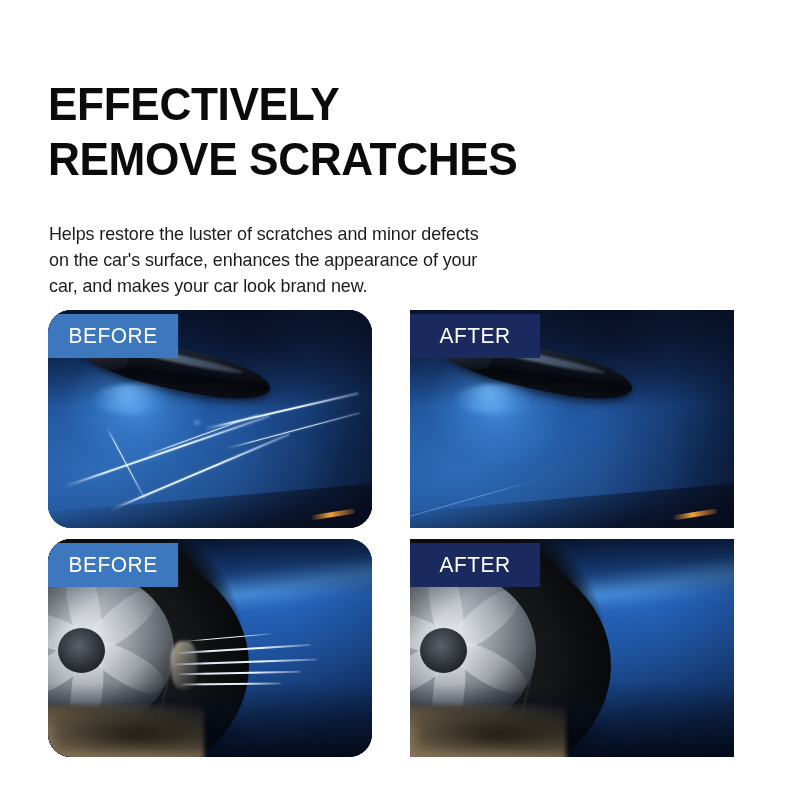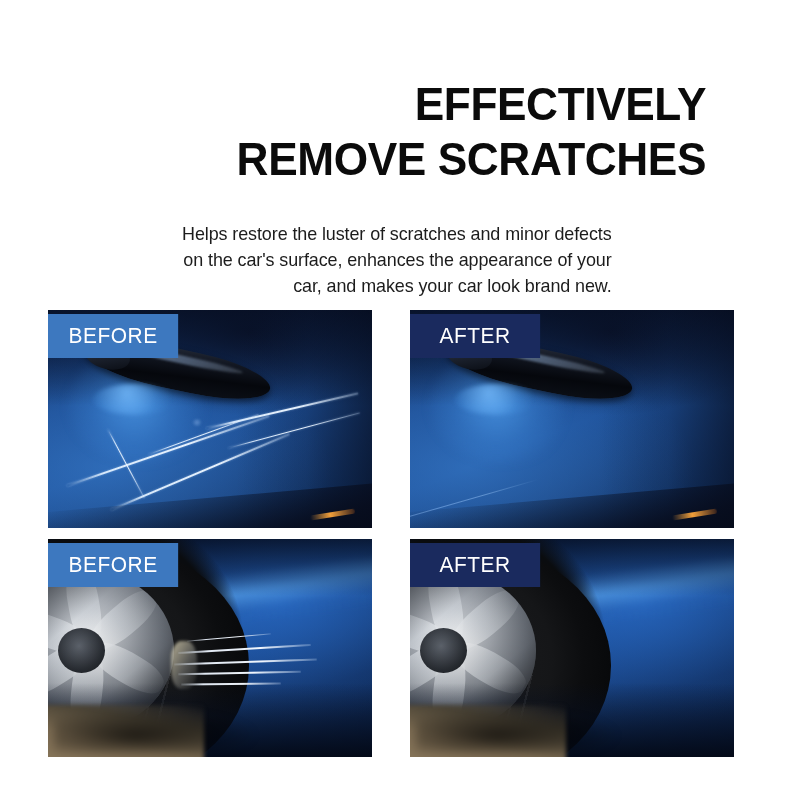--- a/index.html
+++ b/index.html
@@ -13,21 +13,20 @@
     position: relative;
     overflow: hidden;
     font-family: "Liberation Sans", sans-serif;
     -webkit-font-smoothing: antialiased;
   }
 
   .page {
     position: absolute;
     inset: 0;
     background: #ffffff;
-    text-align: right;
   }
 
   
   .headline {
     position: absolute;
     left: 48px;
     top: 46px;
     width: 700px;
     font-family: "Liberation Sans Narrow", "Liberation Sans", sans-serif;
     font-weight: 700;
@@ -65,21 +64,21 @@
     width: 690px;
     height: 447px;
   }
   .panel {
     position: absolute;
     width: 324px;
     height: 218px;
     overflow: hidden;
     background: #11294f;
   }
-  .panel.col-l { left: 0; }
+  .panel.col-l { left: 0; border-radius: 23px; }
   .panel.col-r { left: 362px; }
   .panel.row-t { top: 0; }
   .panel.row-b { top: 229px; }
 
   .photo {
     position: absolute;
     inset: 0;
     overflow: hidden;
   }
 

